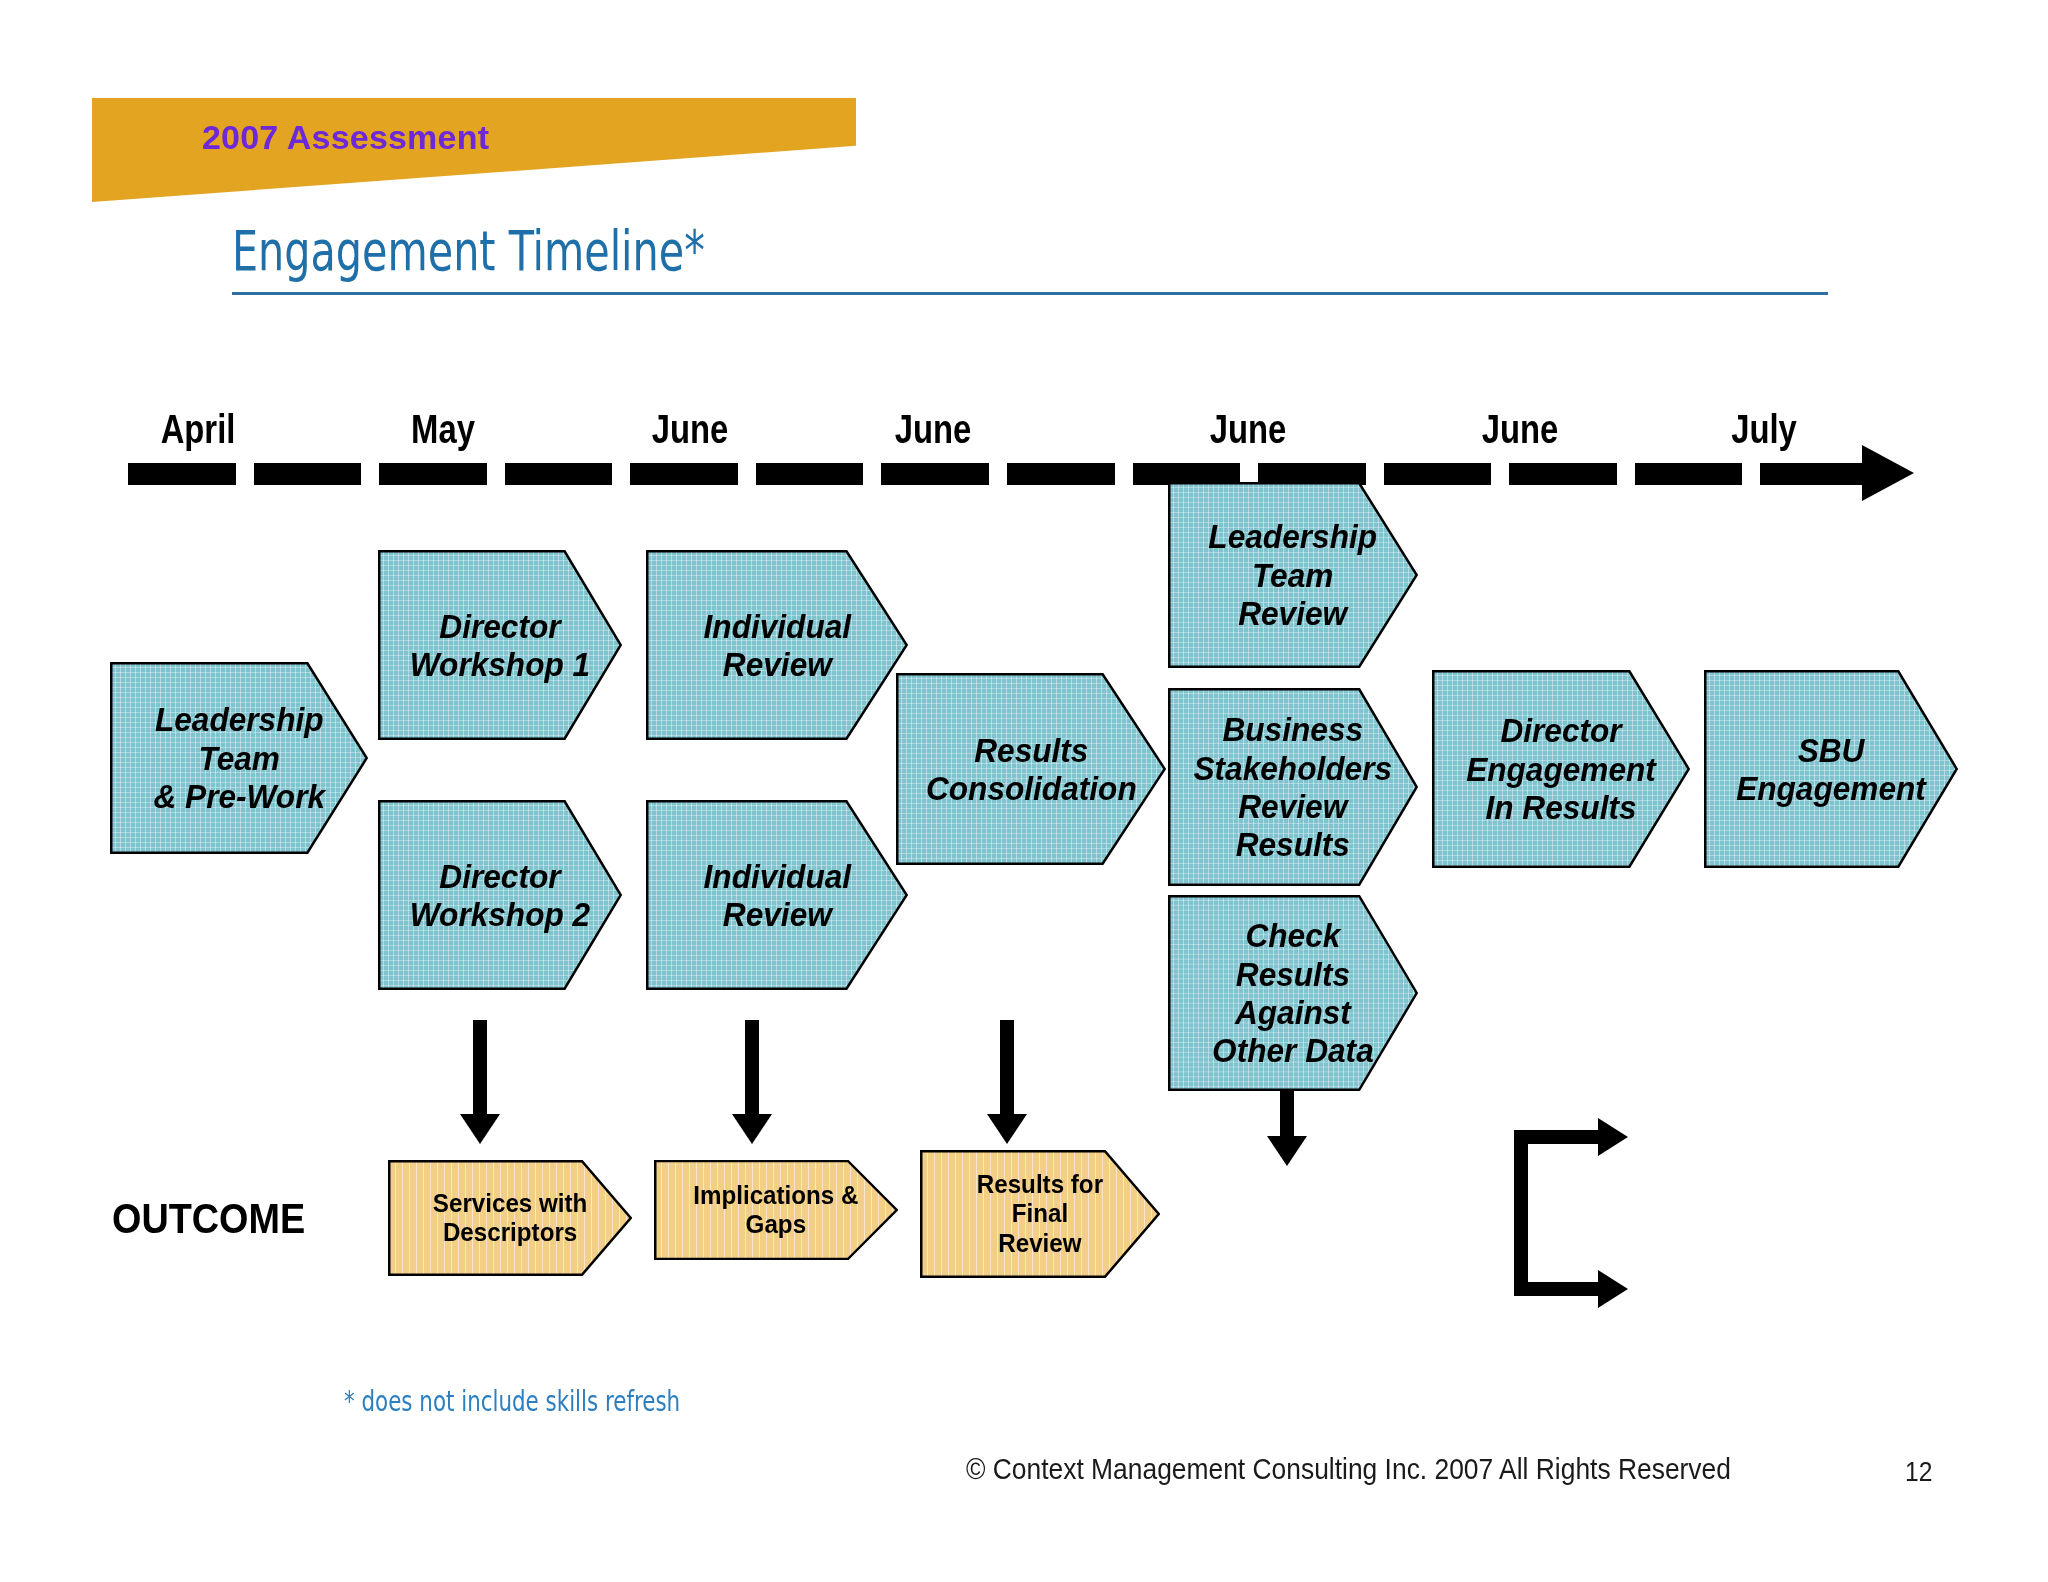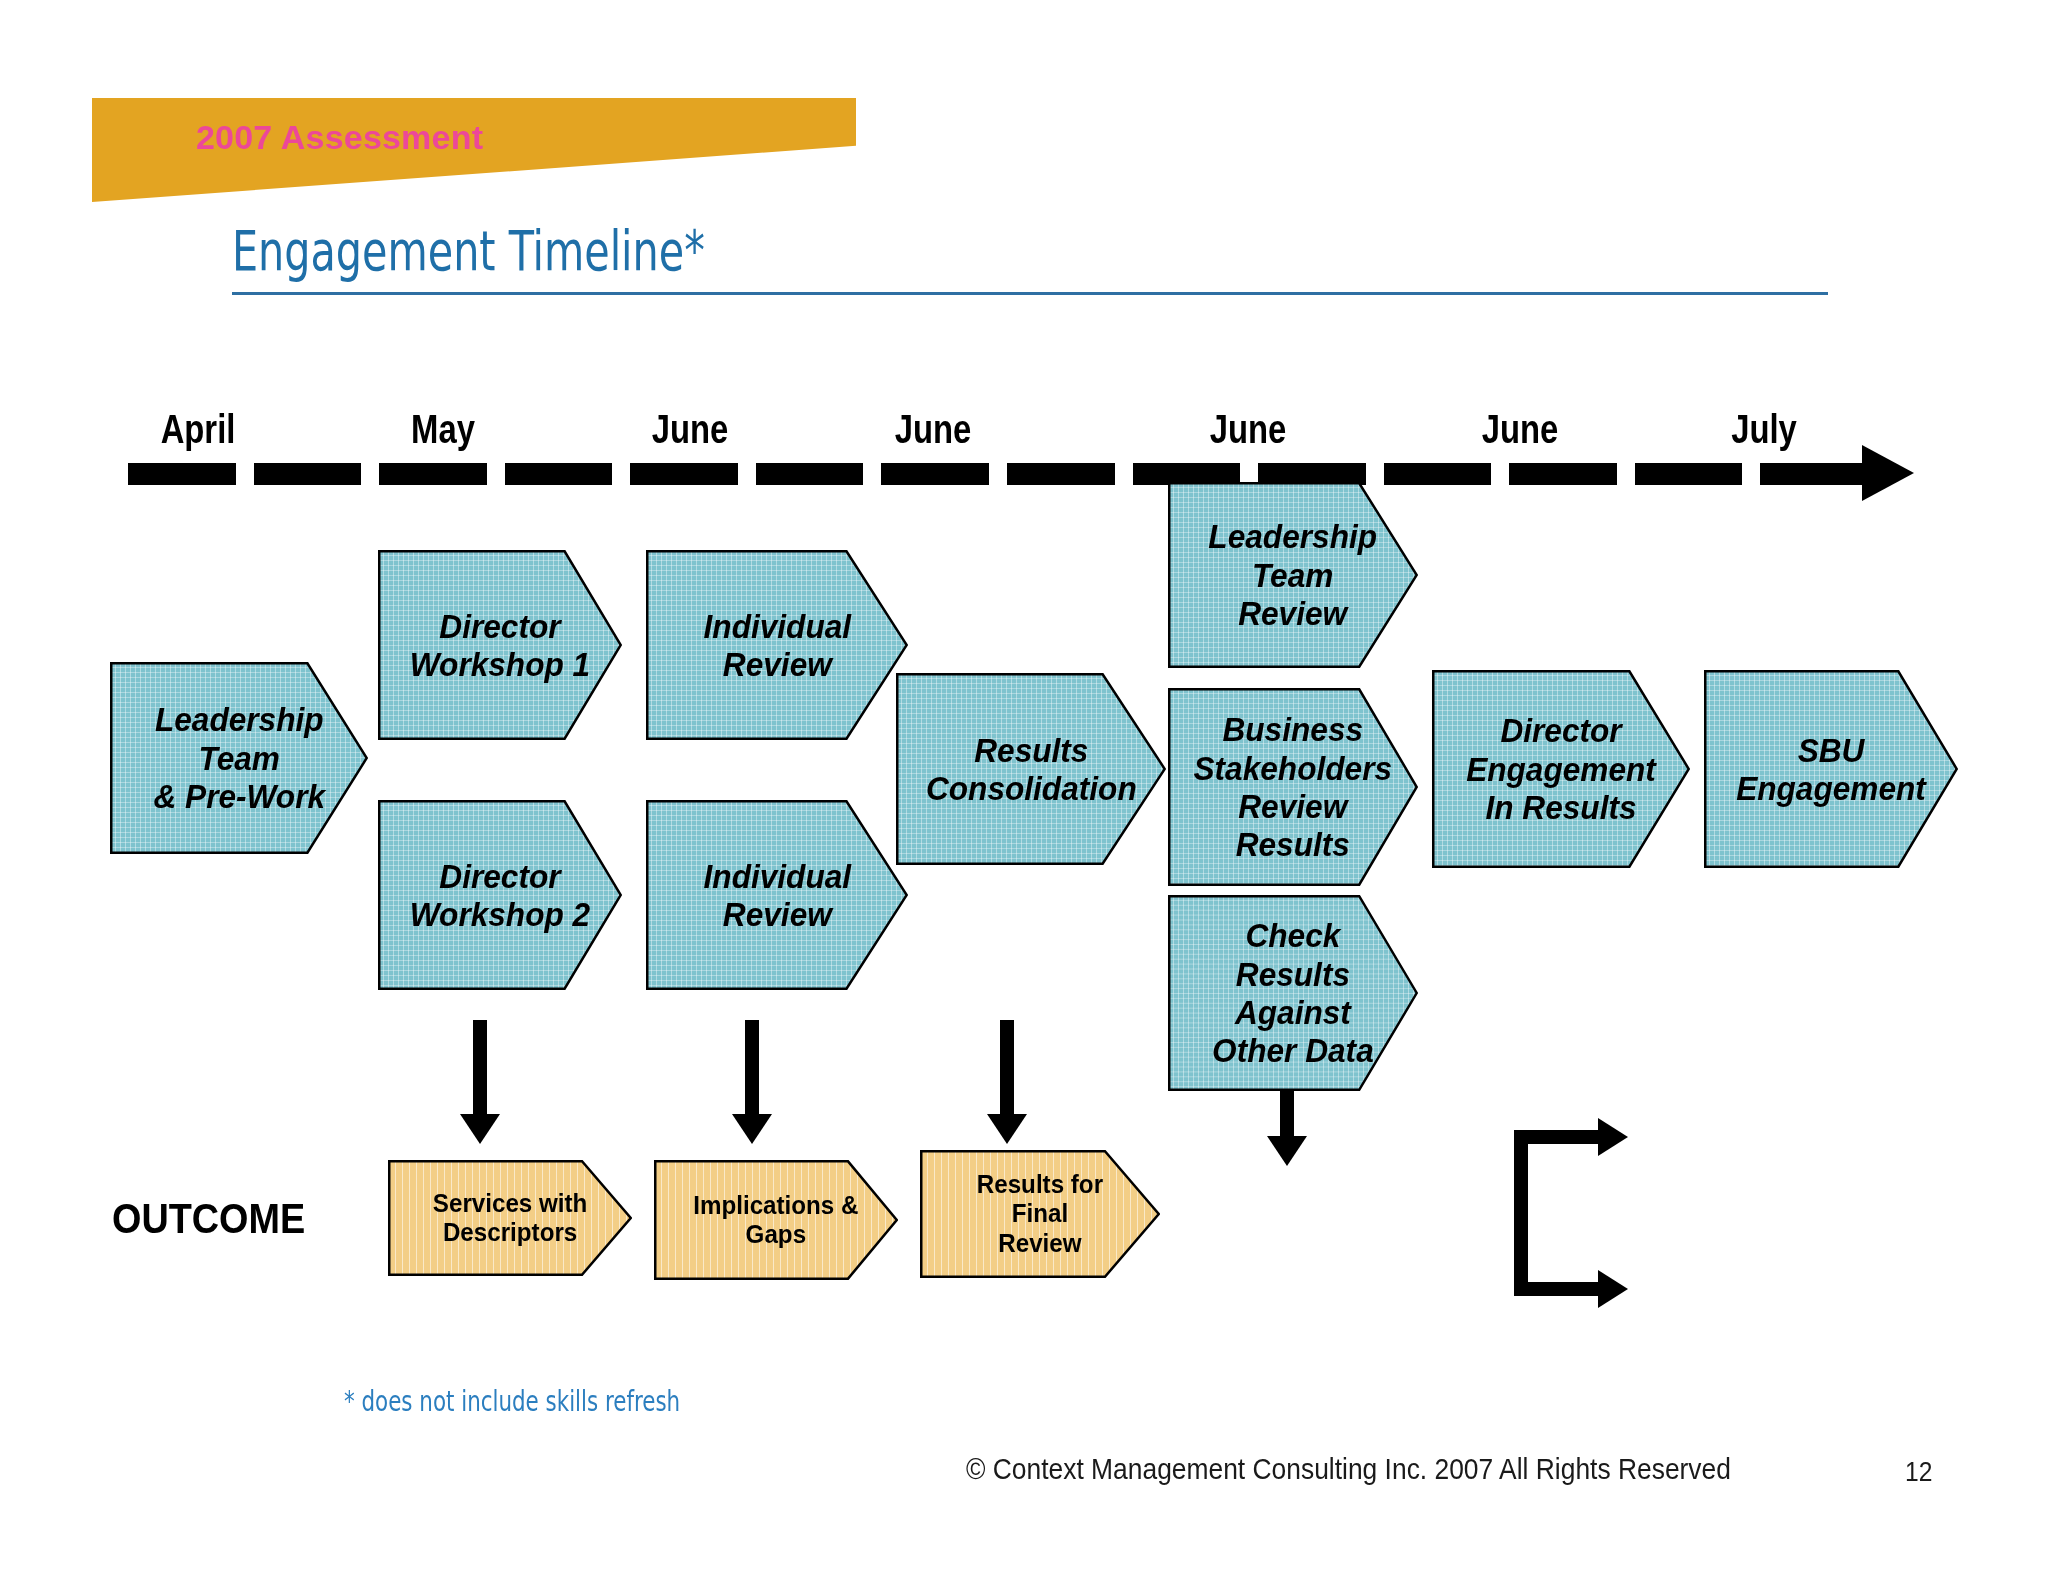--- a/index.html
+++ b/index.html
@@ -23,25 +23,25 @@
     position: absolute;
     left: 92px;
     top: 98px;
     width: 764px;
     height: 104px;
     background: #E3A422;
     clip-path: polygon(0 0, 100% 0, 100% 46%, 0 100%);
   }
   #banner-label {
     position: absolute;
-    left: 196px;
+    left: 202px;
     top: 118px;
     font-size: 34px;
     font-weight: bold;
-    color: #ec4899;
+    color: #6d28d9;
     letter-spacing: 0.2px;
     white-space: nowrap;
   }
 
   
   #title {
     position: absolute;
     left: 232px;
     top: 218px;
     font-size: 56px;
@@ -428,21 +428,21 @@
               <rect width="7" height="7" fill="#F3CE86"></rect>
               <rect x="0" y="0" width="1" height="7" fill="#ffffff" opacity="0.55"></rect>
             </pattern>
           </defs>
           <polygon points="1.25,1.25 194.03,1.25 242.75,58 194.03,114.75 1.25,114.75" fill="url(#pat11)" stroke="#000000" stroke-width="2.5" stroke-linejoin="miter"></polygon>
         </svg>
       </div>
     <div class="lbl">Services with<br>Descriptors</div>
   </div>
 
-  <div class="chev tan" style="left:654px; top:1160px; width:244px; height:120px;">
+  <div class="chev tan" style="left:654px; top:1160px; width:244px; height:100px;">
     <div class="shape">
         <svg viewBox="0 0 244 116" preserveAspectRatio="none">
           <defs>
             <pattern id="pat12" patternUnits="userSpaceOnUse" width="7" height="7">
               <rect width="7" height="7" fill="#F3CE86"></rect>
               <rect x="0" y="0" width="1" height="7" fill="#ffffff" opacity="0.55"></rect>
             </pattern>
           </defs>
           <polygon points="1.25,1.25 194.03,1.25 242.75,58 194.03,114.75 1.25,114.75" fill="url(#pat12)" stroke="#000000" stroke-width="2.5" stroke-linejoin="miter"></polygon>
         </svg>

